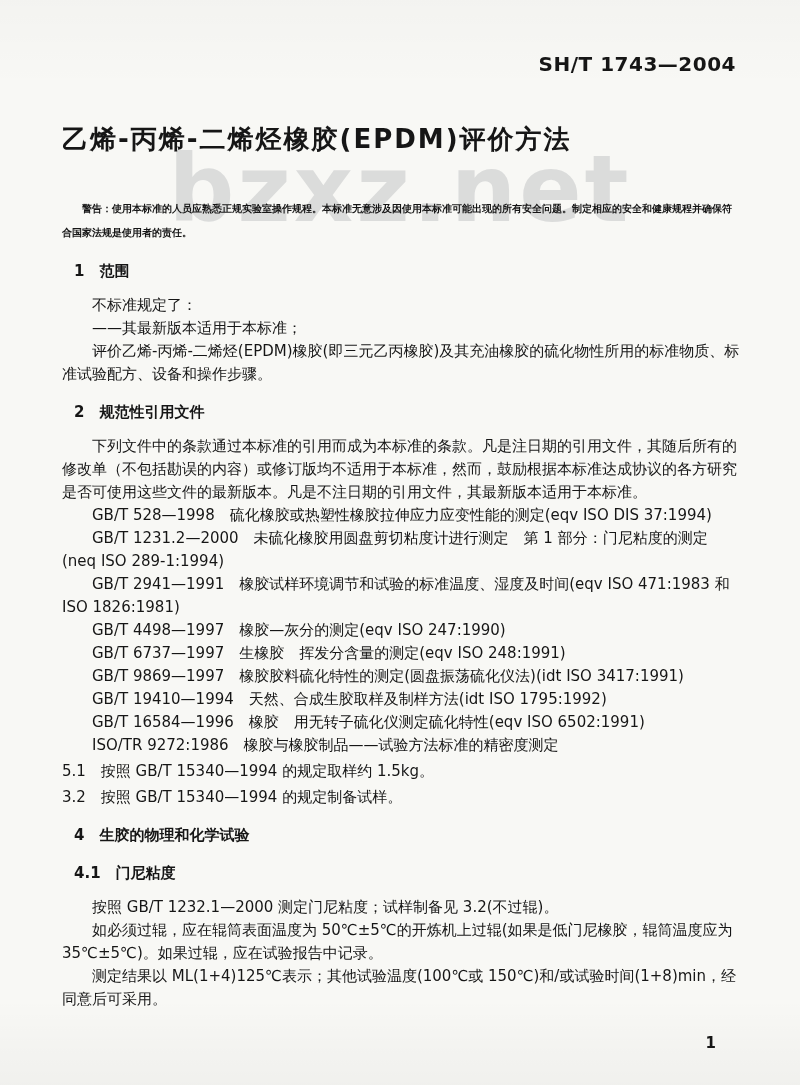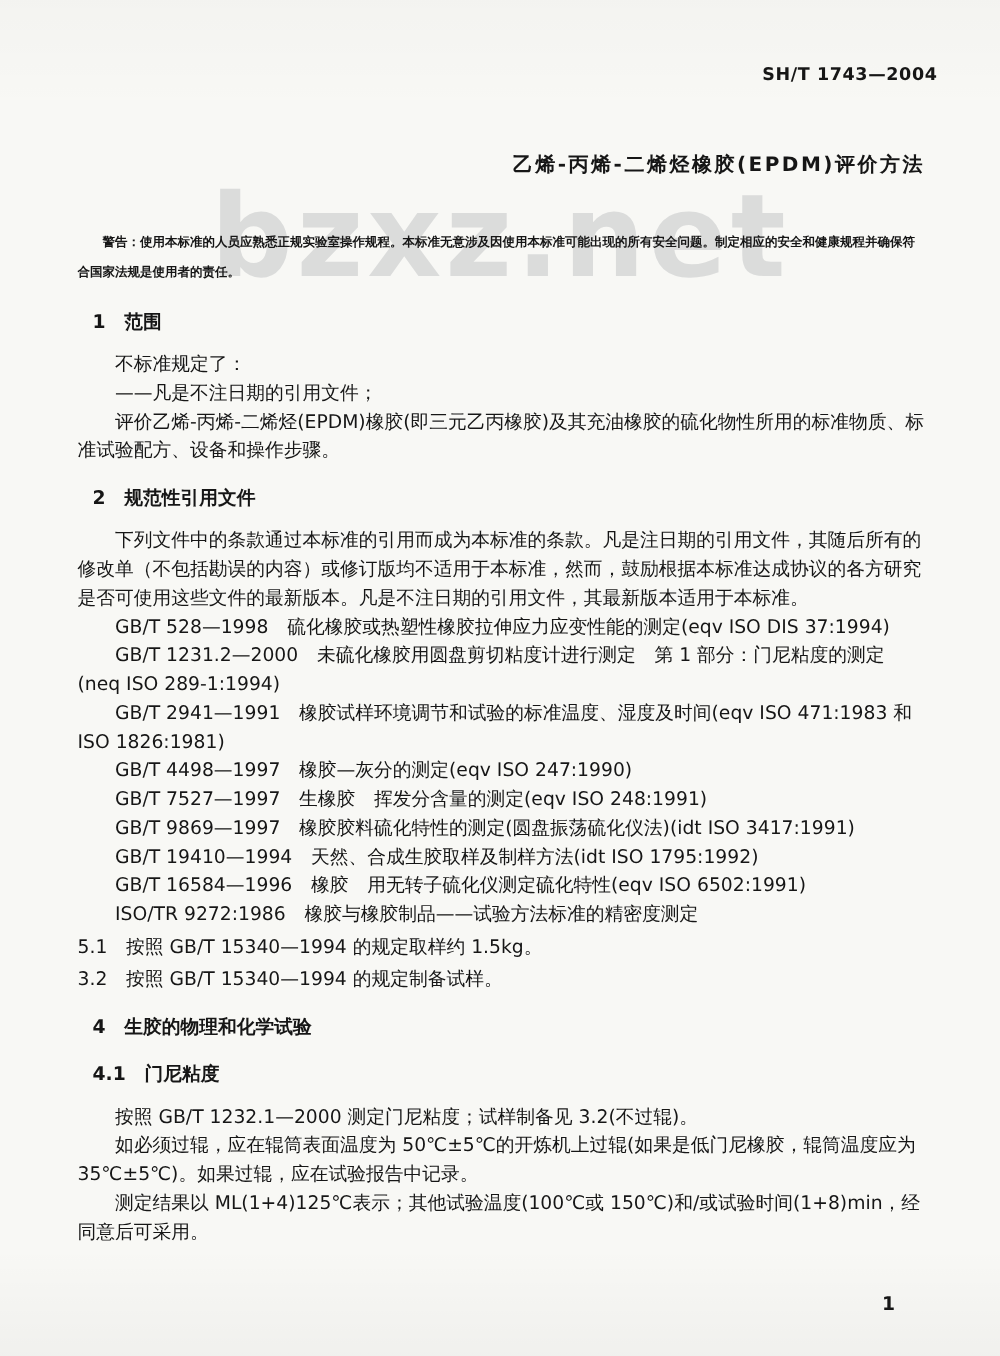--- a/index.html
+++ b/index.html
@@ -18,22 +18,22 @@
   }
   
   .page::after {
     content: "";
     position: absolute; inset: 0;
     background: linear-gradient(180deg, rgba(0,0,0,0.02), rgba(0,0,0,0) 8%, rgba(0,0,0,0) 92%, rgba(0,0,0,0.03));
     pointer-events: none;
   }
   .std-code {
     position: absolute;
-    top: 52px; right: 50px;
-    font-size: 14px;
+    top: 52px; right: 64px;
+    font-size: 20px;
     font-weight: 700;
     letter-spacing: 0.5px;
     z-index: 2;
   }
   .watermark {
     position: absolute;
     top: 136px; left: 50%;
     transform: translateX(-50%);
     font-size: 92px;
     font-weight: 700;
@@ -42,22 +42,22 @@
     white-space: nowrap;
     z-index: 0;
     user-select: none;
   }
   .content {
     position: relative;
     z-index: 1;
     padding: 122px 60px 0 62px;
   }
   .doc-title {
-    text-align: right;
-    font-size: 16px;
+    text-align: left;
+    font-size: 26px;
     font-weight: 700;
     letter-spacing: 2px;
     margin: 0 0 40px 0;
   }
   .warning {
     font-weight: 700;
     text-indent: 2em;
     font-size: 10px;
     line-height: 24px;
     margin: 0 0 14px 0;
@@ -95,29 +95,29 @@
   <div class="watermark">bzxz.net</div>
 
   <div class="content">
     <h1 class="doc-title">乙烯-丙烯-二烯烃橡胶(EPDM)评价方法</h1>
 
     <p class="warning">警告：使用本标准的人员应熟悉正规实验室操作规程。本标准无意涉及因使用本标准可能出现的所有安全问题。制定相应的安全和健康规程并确保符合国家法规是使用者的责任。</p>
 
     <div class="doc-body">
         <p class="h2">1　范围</p>
         <p class="para">不标准规定了：</p>
-        <p class="dash">——凡是不注日期的引用文件；</p>
+        <p class="dash">——其最新版本适用于本标准；</p>
         <p class="para">评价乙烯-丙烯-二烯烃(EPDM)橡胶(即三元乙丙橡胶)及其充油橡胶的硫化物性所用的标准物质、标准试验配方、设备和操作步骤。</p>
         <p class="h2">2　规范性引用文件</p>
         <p class="para">下列文件中的条款通过本标准的引用而成为本标准的条款。凡是注日期的引用文件，其随后所有的修改单（不包括勘误的内容）或修订版均不适用于本标准，然而，鼓励根据本标准达成协议的各方研究是否可使用这些文件的最新版本。凡是不注日期的引用文件，其最新版本适用于本标准。</p>
         <p class="ref">GB/T 528—1998　硫化橡胶或热塑性橡胶拉伸应力应变性能的测定(eqv ISO DIS 37:1994)</p>
         <p class="ref">GB/T 1231.2—2000　未硫化橡胶用圆盘剪切粘度计进行测定　第 1 部分：门尼粘度的测定(neq ISO 289-1:1994)</p>
         <p class="ref">GB/T 2941—1991　橡胶试样环境调节和试验的标准温度、湿度及时间(eqv ISO 471:1983 和 ISO 1826:1981)</p>
         <p class="ref">GB/T 4498—1997　橡胶—灰分的测定(eqv ISO 247:1990)</p>
-        <p class="ref">GB/T 7527—1997　生橡胶　挥发分含量的测定(eqv ISO 248:1991)</p>
+        <p class="ref">GB/T 6737—1997　生橡胶　挥发分含量的测定(eqv ISO 248:1991)</p>
         <p class="ref">GB/T 9869—1997　橡胶胶料硫化特性的测定(圆盘振荡硫化仪法)(idt ISO 3417:1991)</p>
         <p class="ref">GB/T 19410—1994　天然、合成生胶取样及制样方法(idt ISO 1795:1992)</p>
         <p class="ref">GB/T 16584—1996　橡胶　用无转子硫化仪测定硫化特性(eqv ISO 6502:1991)</p>
         <p class="ref">ISO/TR 9272:1986　橡胶与橡胶制品——试验方法标准的精密度测定</p>
         <p class="clause">5.1　按照 GB/T 15340—1994 的规定取样约 1.5kg。</p>
         <p class="clause">3.2　按照 GB/T 15340—1994 的规定制备试样。</p>
         <p class="h2">4　生胶的物理和化学试验</p>
         <p class="h3">4.1　门尼粘度</p>
         <p class="para">按照 GB/T 1232.1—2000 测定门尼粘度；试样制备见 3.2(不过辊)。</p>
         <p class="para">如必须过辊，应在辊筒表面温度为 50℃±5℃的开炼机上过辊(如果是低门尼橡胶，辊筒温度应为 35℃±5℃)。如果过辊，应在试验报告中记录。</p>

